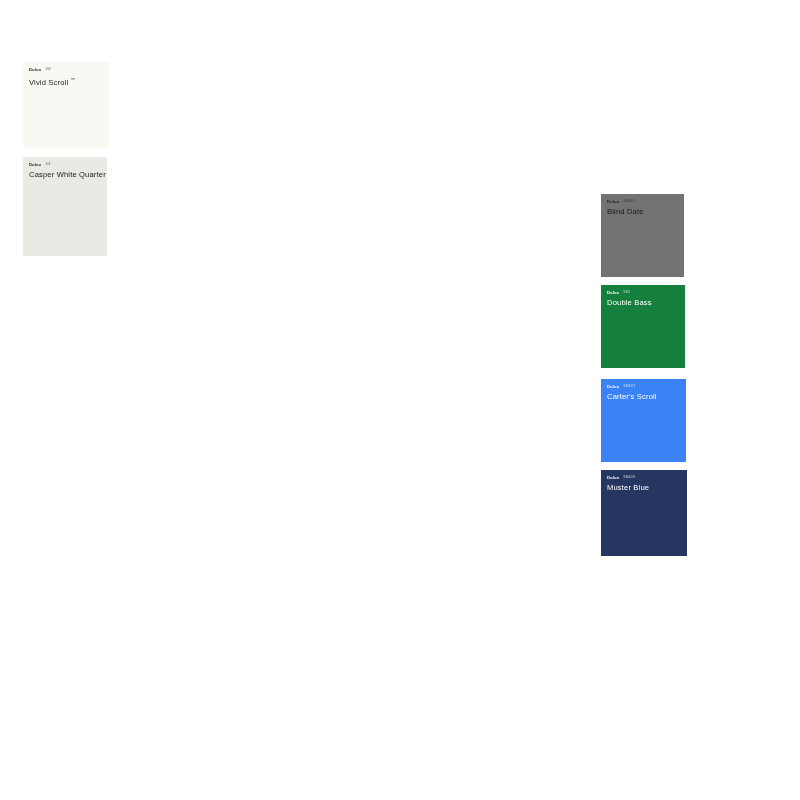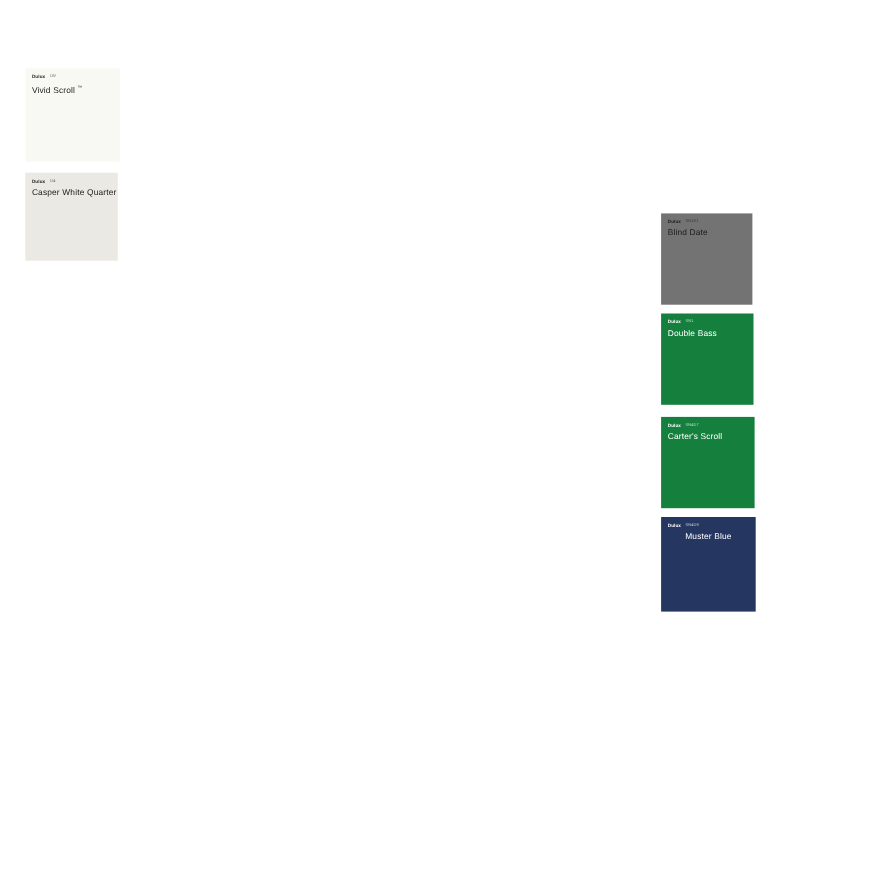--- a/index.html
+++ b/index.html
@@ -89,21 +89,21 @@
 <div id="board" style="background: rgb(255, 255, 255);">
     <div class="swatch ink-dark" style="left: 23px; top: 62px; width: 86px; height: 85px; background: rgb(249, 249, 244);">
       <div class="swatch-head">
         <div class="brand-row">
           <span class="brand-mark">Dulux</span>
           <span class="brand-code">1W</span>
         </div>
         <div class="swatch-name"><span>Vivid Scroll</span> <span class="tm">™</span></div>
       </div>
     </div>
-    <div class="swatch ink-dark" style="left: 23px; top: 157px; width: 84px; height: 80px; background: rgb(235, 233, 227);">
+    <div class="swatch ink-dark" style="left: 23px; top: 157px; width: 84px; height: 99px; background: rgb(235, 233, 227);">
       <div class="swatch-head">
         <div class="brand-row">
           <span class="brand-mark">Dulux</span>
           <span class="brand-code">1/4</span>
         </div>
         <div class="swatch-name"><span>Casper White Quarter</span></div>
       </div>
     </div>
     <div class="swatch ink-dark" style="left: 601px; top: 194px; width: 83px; height: 83px; background: #737373;">
       <div class="swatch-head">
@@ -116,30 +116,30 @@
     </div>
     <div class="swatch ink-light" style="left: 601px; top: 285px; width: 84px; height: 83px; background: #15803d;">
       <div class="swatch-head">
         <div class="brand-row">
           <span class="brand-mark">Dulux</span>
           <span class="brand-code">SN1</span>
         </div>
         <div class="swatch-name"><span>Double Bass</span></div>
       </div>
     </div>
-    <div class="swatch ink-light" style="left: 601px; top: 379px; width: 85px; height: 83px; background: #15803d;">
+    <div class="swatch ink-light" style="left: 601px; top: 379px; width: 85px; height: 83px; background: #3b82f6;">
       <div class="swatch-head">
         <div class="brand-row">
           <span class="brand-mark">Dulux</span>
           <span class="brand-code">SN4D7</span>
         </div>
         <div class="swatch-name"><span>Carter's Scroll</span></div>
       </div>
     </div>
-    <div class="swatch ink-light" style="left: 601px; top: 470px; width: 86px; height: 86px; background: rgb(37, 55, 96); text-align: center;">
+    <div class="swatch ink-light" style="left: 601px; top: 470px; width: 86px; height: 86px; background: rgb(37, 55, 96);">
       <div class="swatch-head">
         <div class="brand-row">
           <span class="brand-mark">Dulux</span>
           <span class="brand-code">SN4D9</span>
         </div>
         <div class="swatch-name"><span>Muster Blue</span></div>
       </div>
     </div>
   </div>
 

